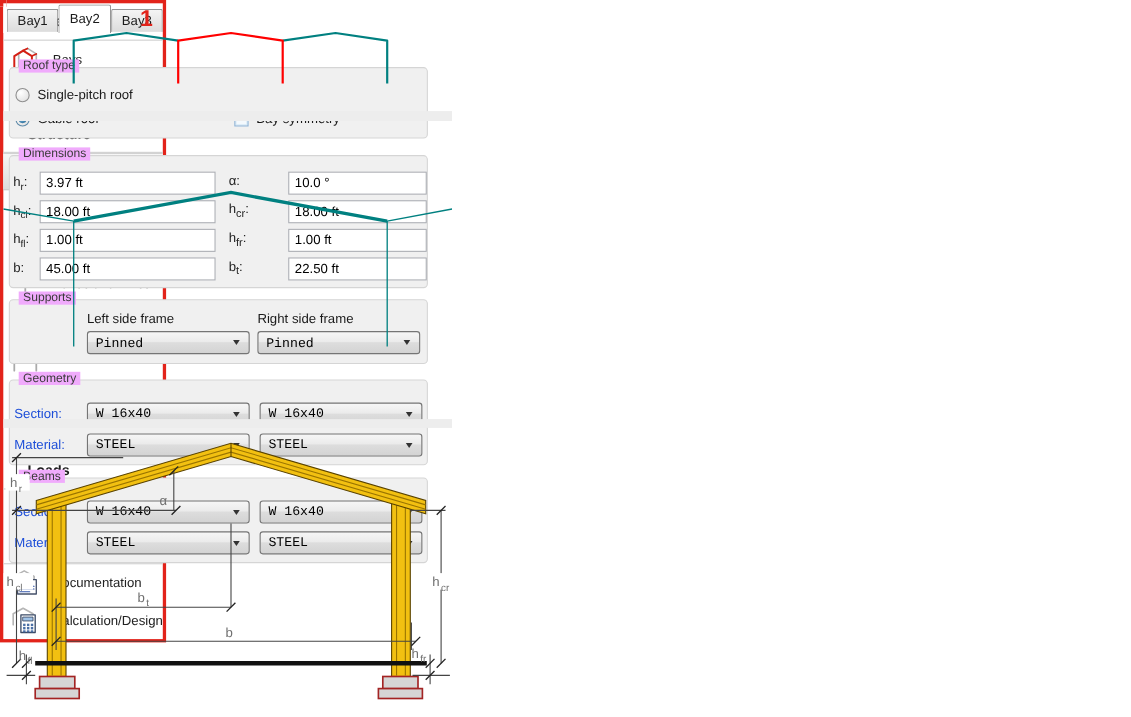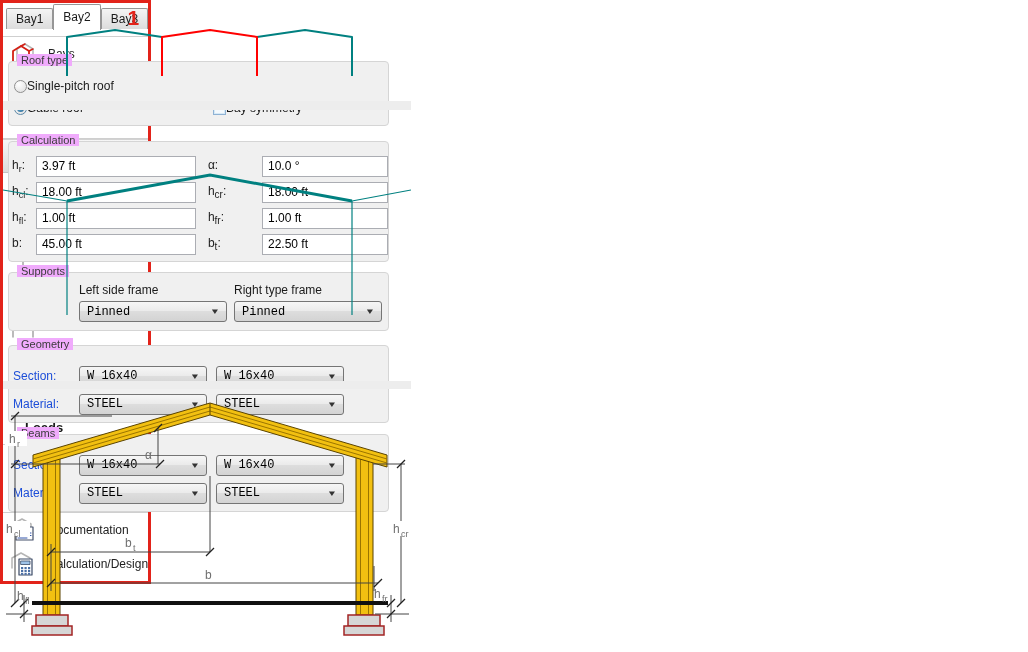--- a/index.html
+++ b/index.html
@@ -34,38 +34,38 @@
     border-radius:4px;background:#f0f0f0;}
   .gtitle{position:absolute;top:-8px;left:8px;background:#f0abfc;padding:0 4px;
     color:#3a3a3a;font-size:11px;}
   .radio{width:13px;height:13px;border-radius:50%;border:1px solid #8f8f8f;
     background:radial-gradient(circle at 35% 30%,#fff,#dcdcdc);display:inline-block;}
   .radio.checked{border-color:#5d89a8;}
   .radio.checked::after{content:"";display:block;width:7px;height:7px;margin:2px;
     border-radius:50%;background:radial-gradient(circle at 35% 30%,#7ec0e8,#1f5f8a);}
   .checkbox{width:13px;height:13px;border:1px solid #8fb2d4;background:#f4f9fd;
     display:inline-block;box-shadow:inset 0 0 0 1px #d7eaf7;}
-  .opt{position:absolute;display:flex;align-items:center;}
+  .opt{position:absolute;display:flex;align-items:center;gap:7px;}
   .dim-rows{padding:11px 0 0 3px;}
   .dim-row{display:flex;align-items:center;height:26px;}
   .dl{width:28px;font-size:12px;color:#222;}
   .dl sub{font-size:9px;}
   .tbox{width:160px;height:21px;border:1px solid #abadb3;background:#fff;
     font-family:"Liberation Sans",sans-serif;font-size:12px;padding:0 5px;color:#000;}
   .dl2{width:54px;margin-left:12px;font-size:12px;color:#222;}
   .tbox2{width:126px;margin-left:8px;}
   .combo{height:21px;border:1px solid #757575;border-radius:3px;cursor:default;
     background:linear-gradient(#f6f6f6,#ebebeb 45%,#dddddd 50%,#d3d3d3);
     display:flex;align-items:center;justify-content:space-between;padding:0 7px;}
   .combo .ctext{font-size:12px;color:#000;font-family:Liberation Mono, monospace;}
   .combo .carrow{font-size:8px;color:#333;transform:scaleX(1.3);}
   .cw{width:148px;position:absolute;}
   .sec-row{display:flex;align-items:center;gap:9px;margin:4px 0 0 4px;height:24px;}
   .sec-lab{width:57px;font-size:12px;color:#1d4ed8;}
-  .sec-row .combo{width:128px;text-align:center;}
+  .sec-row .combo{width:148px;text-align:center;}
   
   .p3svg{position:absolute;left:0;top:0;}
   .dimtext{fill:var(--dim);font-family:"Liberation Sans",sans-serif;font-size:12px;}
   .dimsub{fill:var(--dim);font-family:"Liberation Sans",sans-serif;font-size:9px;}
 </style>
 </head>
 <body>
 
 <div class="panel" id="panel1">
   <div class="panel-num">1</div>
@@ -242,21 +242,21 @@
           <span class="radio checked"></span>
           <span>Gable roof</span>
         </div>
         <div class="opt" style="left:204px;top:39px;">
           <span class="checkbox"></span>
           <span>Bay symmetry</span>
         </div>
       </div>
 
       <div class="group" style="top:111px;height:121px;">
-        <span class="gtitle">Calculation</span>
+        <span class="gtitle">Dimensions</span>
         <div class="dim-rows">
           <div class="dim-row">
             <span class="dl"><span>h</span><sub>r</sub><span>:</span></span>
             <input class="tbox" value="3.97 ft" style="">
             <span class="dl2"><span>α</span><sub></sub><span>:</span></span>
             <input class="tbox tbox2" value="10.0 °" style="">
           </div>
           <div class="dim-row">
             <span class="dl"><span>h</span><sub>cl</sub><span>:</span></span>
             <input class="tbox" value="18.00 ft" style="">
@@ -274,21 +274,21 @@
             <input class="tbox" value="45.00 ft" style="">
             <span class="dl2"><span>b</span><sub>t</sub><span>:</span></span>
             <input class="tbox tbox2" value="22.50 ft" style="">
           </div>
         </div>
       </div>
 
       <div class="group" style="top:242px;height:59px;">
         <span class="gtitle">Supports</span>
         <span style="position:absolute;left:70px;top:10px;">Left side frame</span>
-        <span style="position:absolute;left:225px;top:10px;">Right type frame</span>
+        <span style="position:absolute;left:225px;top:10px;">Right side frame</span>
         <div class="combo cw" style="left:70px;top:28px;">
           <span class="ctext">Pinned</span>
           <span class="carrow">▼</span>
         </div>
         <div class="combo cw" style="left:225px;top:28px;">
           <span class="ctext">Pinned</span>
           <span class="carrow">▼</span>
         </div>
       </div>
 

